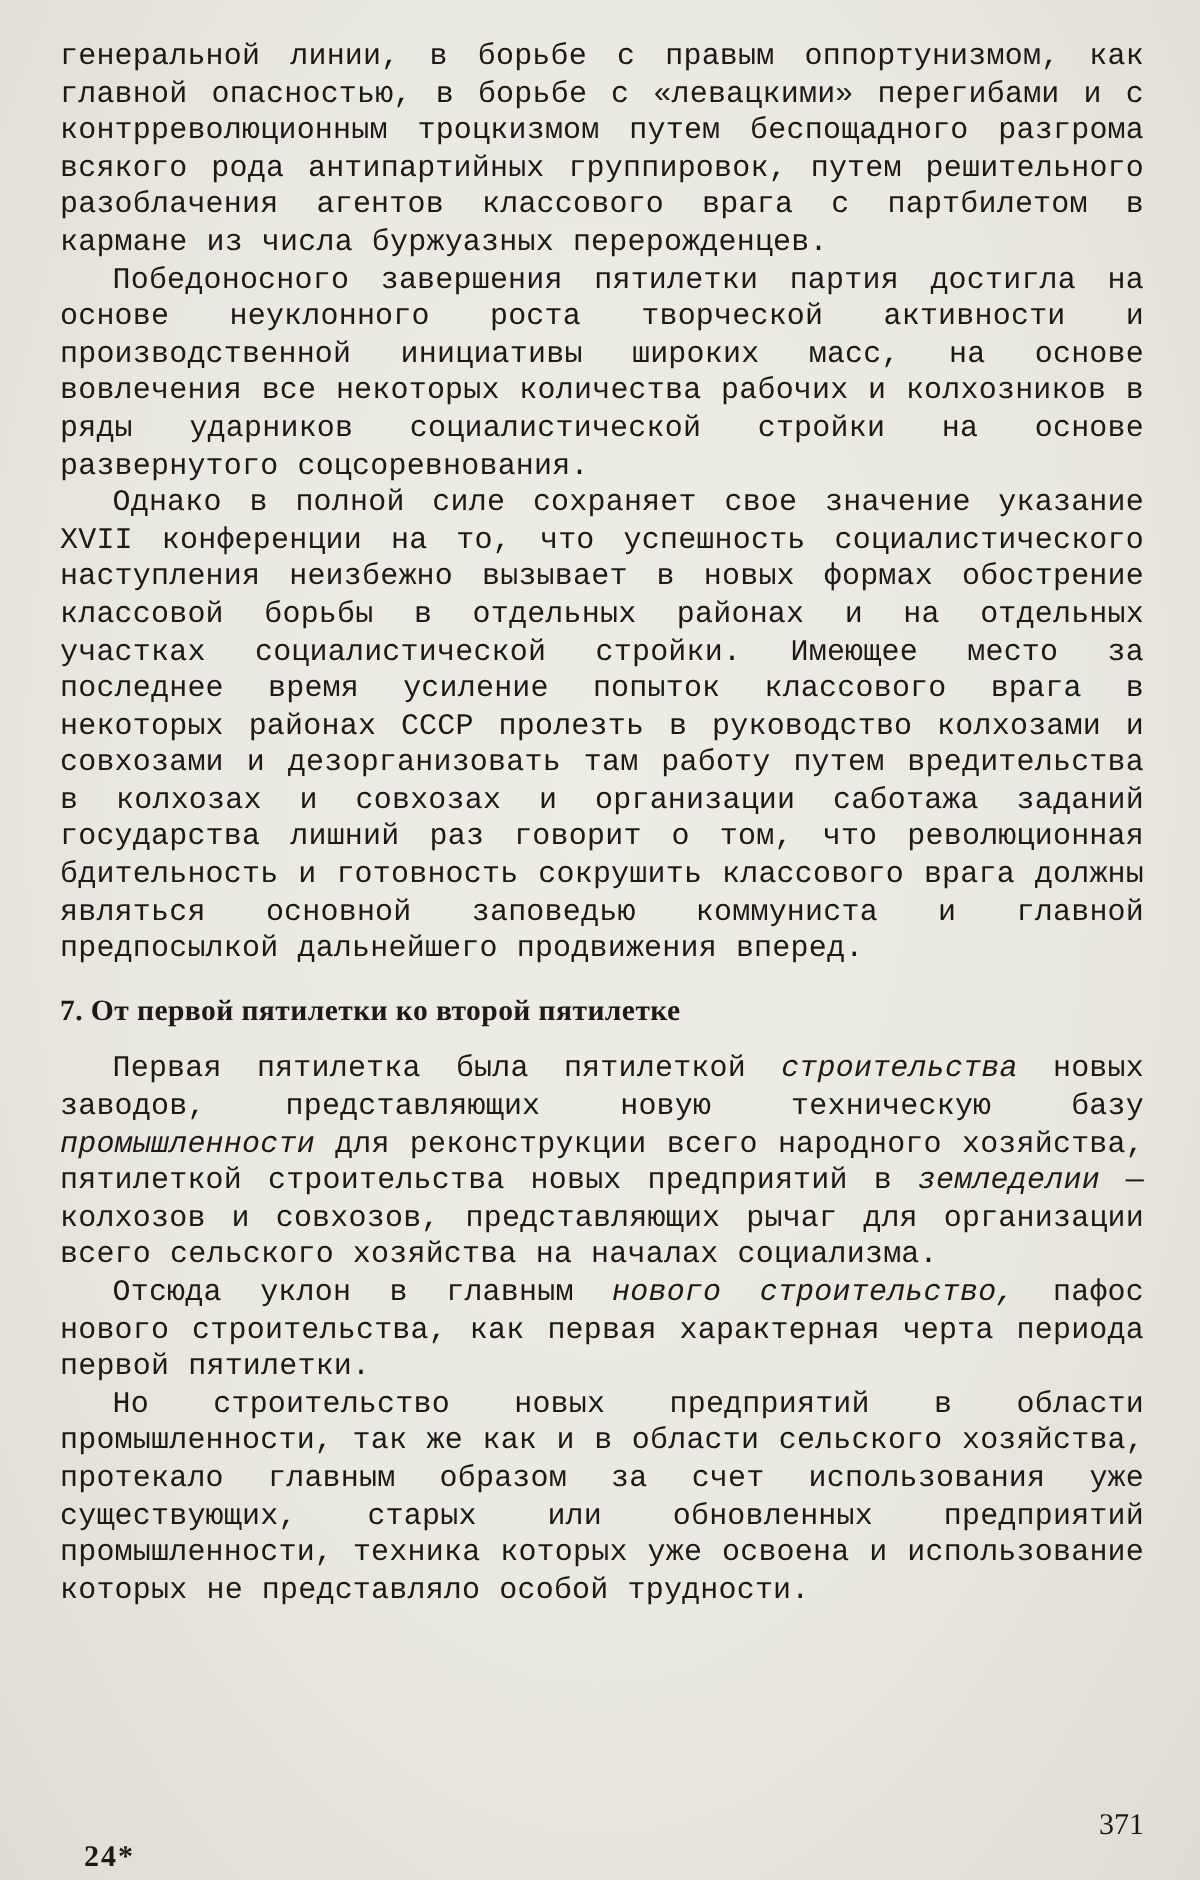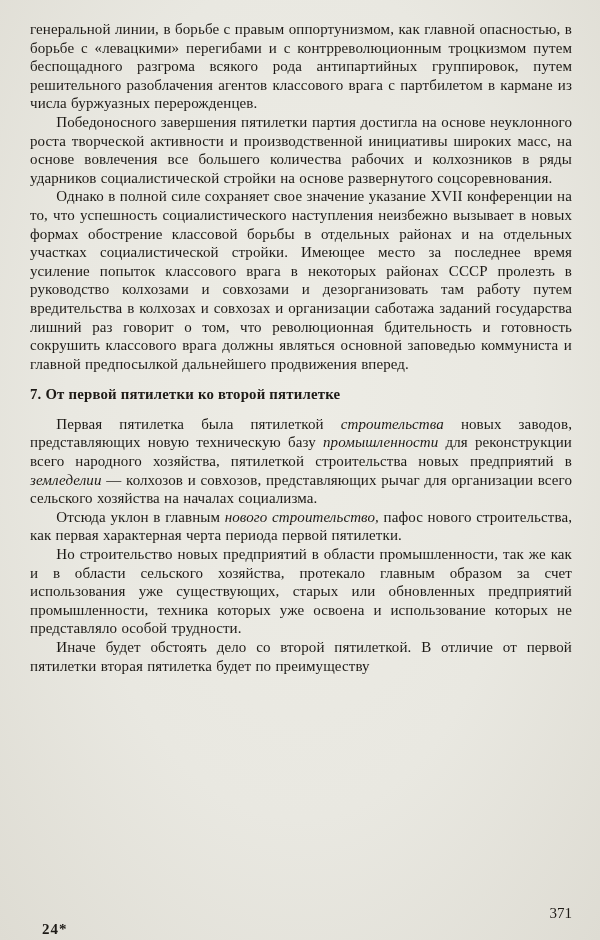--- a/index.html
+++ b/index.html
@@ -28,20 +28,21 @@
     top: 20px;
     text-align: justify;
   }
   .para {
     margin: 0;
     font-size: 15px;
     line-height: 18.6px;
     text-indent: 1.75em;
     word-spacing: 0.4px;
     letter-spacing: 0.1px;
+    font-family: Liberation Mono, monospace;
   }
   .para.first {
     text-indent: 0;
   }
   .run { font-style: normal; }
   .run.italic { font-style: italic; }
   .heading {
     font-size: 14.8px;
     font-weight: bold;
     text-indent: 0;
@@ -73,34 +74,33 @@
   }
 </style>
 </head>
 <body>
 
 <div class="scan">
   <main class="text-col">
 
     <p class="para first"><span class="run">генеральной линии, в борьбе с правым оппортунизмом, как главной опасностью, в борьбе с «левацкими» перегибами и с контрреволюционным троцкизмом путем беспощадного разгрома всякого рода антипартийных группировок, путем решительного разоблачения агентов классового врага с партбилетом в кармане из числа буржуазных перерожденцев.</span></p>
 
-    <p class="para"><span class="run">Победоносного завершения пятилетки партия достигла на основе неуклонного роста творческой активности и производственной инициативы широких масс, на основе вовлечения все большего количества рабочих и колхозников в ряды ударников социалистической стройки на основе развернутого соцсоревнования.</span></p>
+    <p class="para"><span class="run">Победоносного завершения пятилетки партия достигла на основе неуклонного роста творческой активности и производственной инициативы широких масс, на основе вовлечения все некоторых количества рабочих и колхозников в ряды ударников социалистической стройки на основе развернутого соцсоревнования.</span></p>
 
     <p class="para"><span class="run">Однако в полной силе сохраняет свое значение указание XVII конференции на то, что успешность социалистического наступления неизбежно вызывает в новых формах обострение классовой борьбы в отдельных районах и на отдельных участках социалистической стройки. Имеющее место за последнее время усиление попыток классового врага в некоторых районах СССР пролезть в руководство колхозами и совхозами и дезорганизовать там работу путем вредительства в колхозах и совхозах и организации саботажа заданий государства лишний раз говорит о том, что революционная бдительность и готовность сокрушить классового врага должны являться основной заповедью коммуниста и главной предпосылкой дальнейшего продвижения вперед.</span></p>
 
     <h2 class="heading">7. От первой пятилетки ко второй пятилетке</h2>
 
     <p class="para"><span class="run">Первая пятилетка была пятилеткой </span><span class="run italic">строительства</span><span class="run"> новых заводов, представляющих новую техническую базу </span><span class="run italic">промышленности</span><span class="run"> для реконструкции всего народного хозяйства, пятилеткой строительства новых предприятий в </span><span class="run italic">земледелии</span><span class="run"> — колхозов и совхозов, представляющих рычаг для организации всего сельского хозяйства на началах социализма.</span></p>
 
     <p class="para"><span class="run">Отсюда уклон в главным </span><span class="run italic">нового строительство,</span><span class="run"> пафос нового строительства, как первая характерная черта периода первой пятилетки.</span></p>
 
     <p class="para"><span class="run">Но строительство новых предприятий в области промышленности, так же как и в области сельского хозяйства, протекало главным образом за счет использования уже существующих, старых или обновленных предприятий промышленности, техника которых уже освоена и использование которых не представляло особой трудности.</span></p>
 
 
-    <p class="para"><span class="run">Иначе будет обстоять дело со второй пятилеткой. В отличие от первой пятилетки вторая пятилетка будет по преимуществу</span></p>
 
   </main>
 
   <div class="page-footer">
     <span class="sig">24*</span>
     <span class="pagenum">371</span>
   </div>
 </div>
 
 </body></html>

